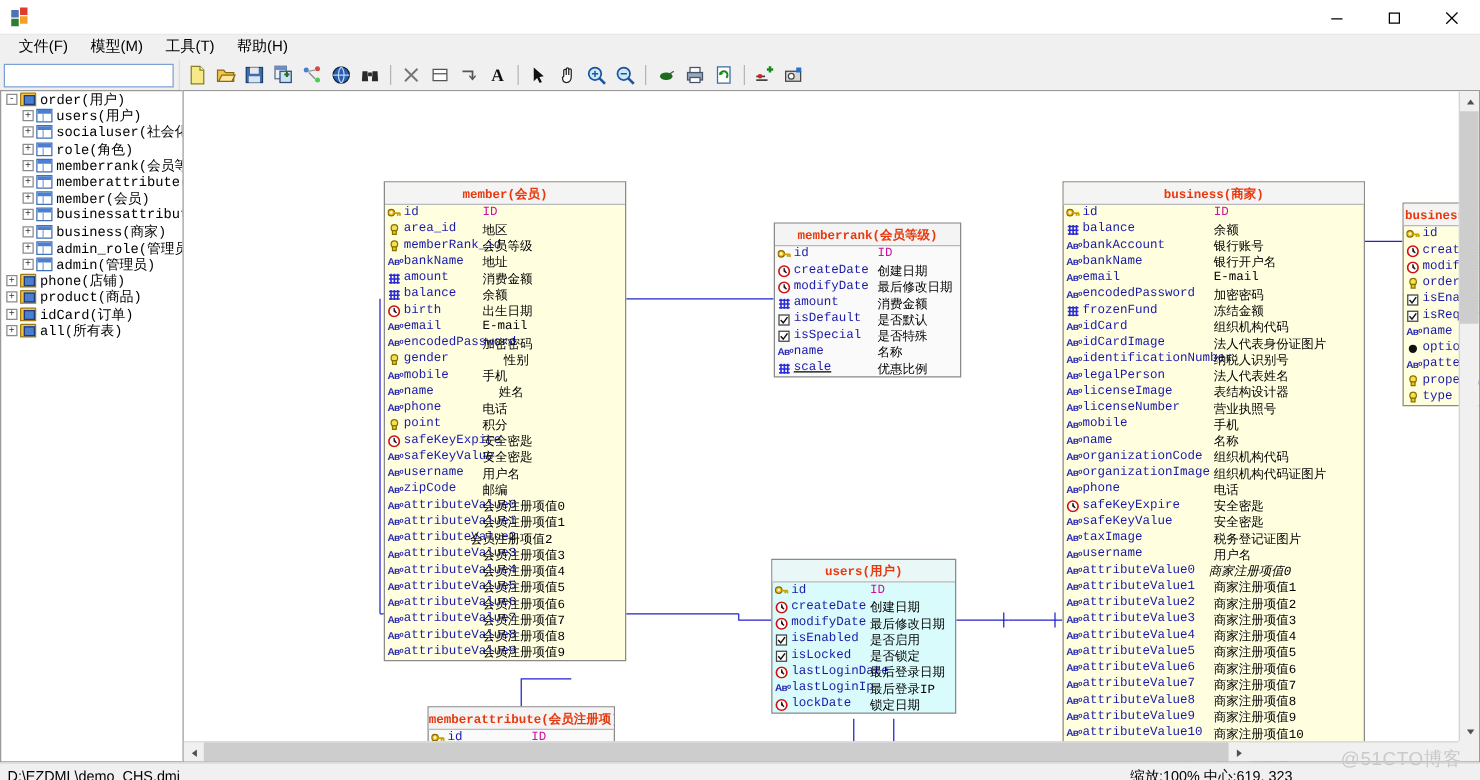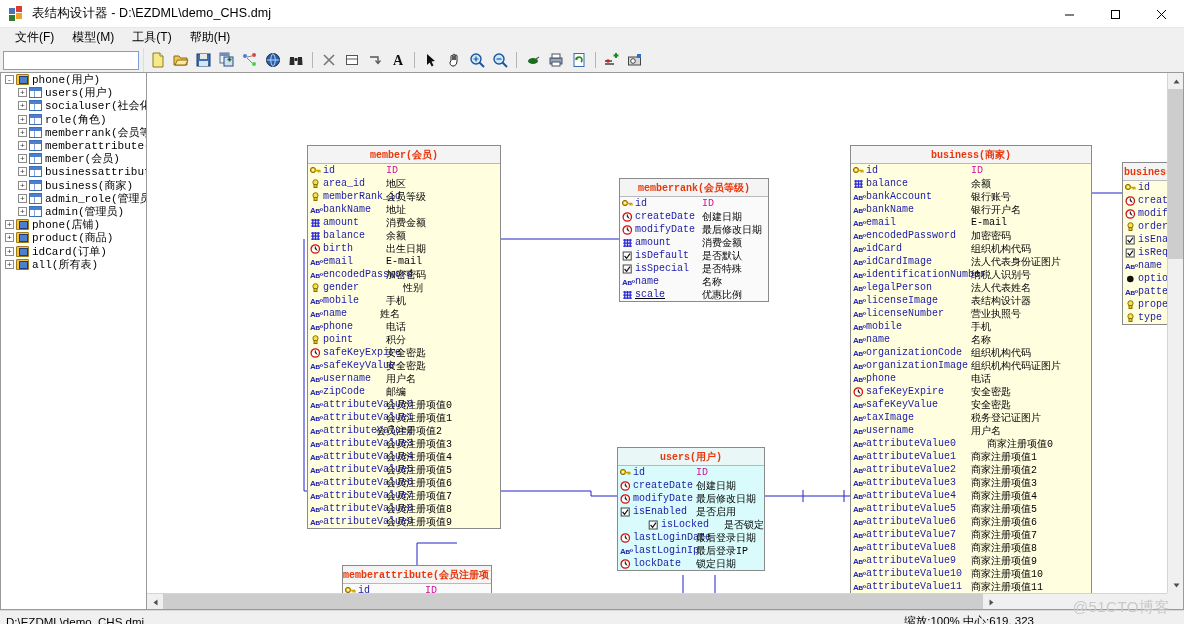--- a/index.html
+++ b/index.html
@@ -146,21 +146,20 @@
 </head>
 <body class="noselect">
 
 <div id="titlebar">
   <div id="app-icon">
     <span class="q q1"></span>
       <span class="q q2"></span>
       <span class="q q3"></span>
       <span class="q q4"></span>
   </div>
-  <div id="title-text">表结构设计器 - D:\EZDML\demo_CHS.dmj</div>
   <div id="winbtns">
     <div class="winbtn">
       <svg width="11" height="11" viewBox="0 0 11 11">
           <line x1="1" y1="6" x2="10" y2="6" stroke="#000" stroke-width="1"></line>
         </svg>
     </div>
     <div class="winbtn">
       <svg width="11" height="11" viewBox="0 0 11 11">
           <rect x="1.5" y="1.5" width="8" height="8" fill="none" stroke="#000" stroke-width="1"></rect>
         </svg>
@@ -316,21 +315,21 @@
         </svg>
     </div>
   </div>
 </div>
 
 <div id="main">
   <div id="tree">
       <div class="tnode" style="padding-left: 4px;">
         <span class="exp">-</span>
         <span class="ticon folder"></span>
-        <span class="tlabel">phone(用户)</span>
+        <span class="tlabel">order(用户)</span>
       </div>
       <div class="tnode" style="padding-left: 17px;">
         <span class="exp">+</span>
         <span class="ticon table"></span>
         <span class="tlabel">users(用户)</span>
       </div>
       <div class="tnode" style="padding-left: 17px;">
         <span class="exp">+</span>
         <span class="ticon table"></span>
         <span class="tlabel">socialuser(社会化F</span>
@@ -555,21 +554,21 @@
               <span class="fi"><span class="fi-txt">Aʙᵒ</span></span>
               <span class="ername">mobile</span>
             </span>
             <span class="erdesc" style="left: 78px;">手机</span>
           </div>
           <div class="errow" style="position: relative;">
             <span class="erc1">
               <span class="fi"><span class="fi-txt">Aʙᵒ</span></span>
               <span class="ername">name</span>
             </span>
-            <span class="erdesc" style="left: 72px;">姓名</span>
+            <span class="erdesc" style="left: 91px;">姓名</span>
           </div>
           <div class="errow" style="position: relative;">
             <span class="erc1">
               <span class="fi"><span class="fi-txt">Aʙᵒ</span></span>
               <span class="ername">phone</span>
             </span>
             <span class="erdesc" style="left: 78px;">电话</span>
           </div>
           <div class="errow" style="position: relative;">
             <span class="erc1">
@@ -844,20 +843,36 @@
           </div>
           <div class="errow" style="position: relative;">
             <span class="erc1">
               <span class="fi"><span class="fi-txt">Aʙᵒ</span></span>
               <span class="ername">encodedPassword</span>
             </span>
             <span class="erdesc" style="left: 120px;">加密密码</span>
           </div>
           <div class="errow" style="position: relative;">
             <span class="erc1">
+              <span class="fi">
+                <svg width="11" height="10" viewBox="0 0 11 10">
+                  <g stroke="#2a2ad8" stroke-width="1.3">
+                    <path d="M1.2 2.2h8.6M1.2 5.2h8.6M1.2 8.2h8.6"></path>
+                  </g>
+                  <g stroke="#2a2ad8" stroke-width="1.3">
+                    <path d="M2.8 1v8M5.5 1v8M8.2 1v8"></path>
+                  </g>
+                </svg>
+              </span>
+              <span class="ername">frozenFund</span>
+            </span>
+            <span class="erdesc" style="left: 120px;">冻结金额</span>
+          </div>
+          <div class="errow" style="position: relative;">
+            <span class="erc1">
               <span class="fi"><span class="fi-txt">Aʙᵒ</span></span>
               <span class="ername">idCard</span>
             </span>
             <span class="erdesc" style="left: 120px;">组织机构代码</span>
           </div>
           <div class="errow" style="position: relative;">
             <span class="erc1">
               <span class="fi"><span class="fi-txt">Aʙᵒ</span></span>
               <span class="ername">idCardImage</span>
             </span>
@@ -957,21 +972,21 @@
               <span class="fi"><span class="fi-txt">Aʙᵒ</span></span>
               <span class="ername">username</span>
             </span>
             <span class="erdesc" style="left: 120px;">用户名</span>
           </div>
           <div class="errow" style="position: relative;">
             <span class="erc1">
               <span class="fi"><span class="fi-txt">Aʙᵒ</span></span>
               <span class="ername">attributeValue0</span>
             </span>
-            <span class="erdesc" style="left: 136px;">商家注册项值0</span>
+            <span class="erdesc" style="left: 116px; font-style: italic;">商家注册项值0</span>
           </div>
           <div class="errow" style="position: relative;">
             <span class="erc1">
               <span class="fi"><span class="fi-txt">Aʙᵒ</span></span>
               <span class="ername">attributeValue1</span>
             </span>
             <span class="erdesc" style="left: 120px;">商家注册项值1</span>
           </div>
           <div class="errow" style="position: relative;">
             <span class="erc1">
@@ -1209,21 +1224,21 @@
               <span class="fi">
                 <svg width="11" height="10" viewBox="0 0 11 10">
                   <rect x="1.2" y="1" width="8" height="8" fill="#fff" stroke="#444"></rect>
                   <path d="M2.6 5l2 2.3 3.4-4.6" fill="none" stroke="#111" stroke-width="1.2"></path>
                 </svg>
               </span>
               <span class="ername">isEnabled</span>
             </span>
             <span class="erdesc" style="left: 78px;">是否启用</span>
           </div>
-          <div class="errow" style="position: relative; margin-left: 28px;">
+          <div class="errow" style="position: relative;">
             <span class="erc1">
               <span class="fi">
                 <svg width="11" height="10" viewBox="0 0 11 10">
                   <rect x="1.2" y="1" width="8" height="8" fill="#fff" stroke="#444"></rect>
                   <path d="M2.6 5l2 2.3 3.4-4.6" fill="none" stroke="#111" stroke-width="1.2"></path>
                 </svg>
               </span>
               <span class="ername">isLocked</span>
             </span>
             <span class="erdesc" style="left: 78px;">是否锁定</span>

